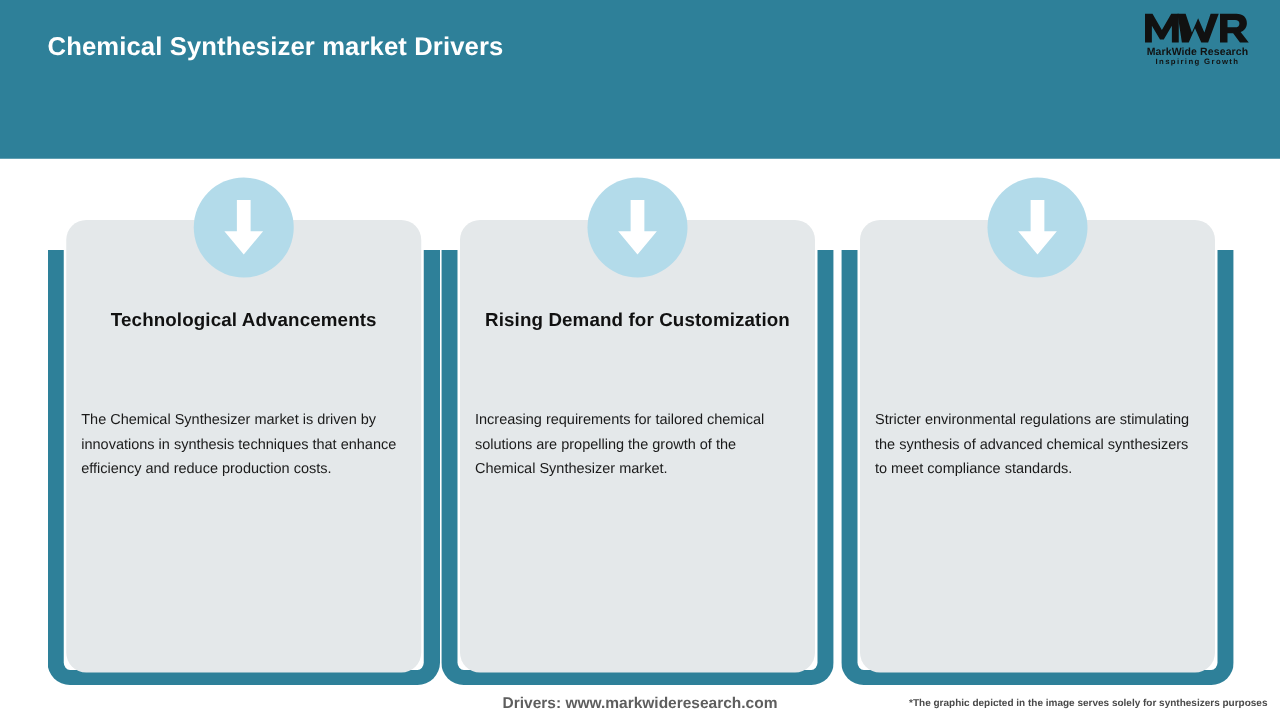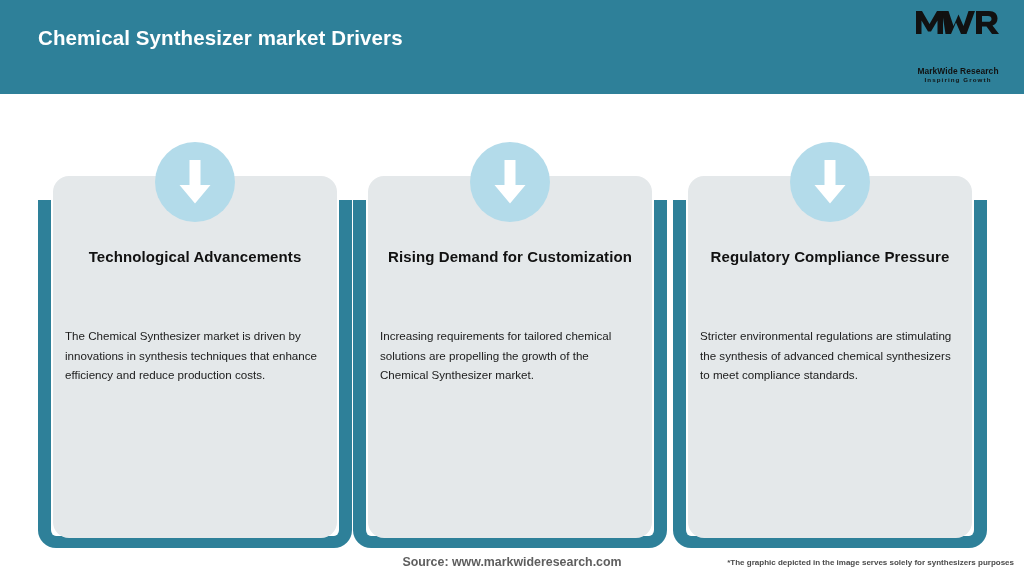--- a/index.html
+++ b/index.html
@@ -14,21 +14,21 @@
     overflow: hidden;
     position: relative;
   }
 
   
   .header {
     position: absolute;
     left: 0;
     top: 0;
     width: 1024px;
-    height: 94px;
+    height: 127px;
     background: #2E8099;
   }
   .header-title {
     position: absolute;
     left: 38px;
     top: 26px;
     font-size: 20.5px;
     font-weight: bold;
     color: #ffffff;
     letter-spacing: 0.1px;
@@ -51,21 +51,20 @@
   }
   .logo-mark svg { display: block; margin: 0 auto; }
   .logo-name {
     display: block;
     font-size: 8.4px;
     font-weight: bold;
     color: #111111;
     letter-spacing: 0.1px;
     line-height: 10px;
     white-space: nowrap;
-    margin-top: 30px;
   }
   .logo-tagline {
     display: block;
     font-size: 6.2px;
     font-weight: bold;
     color: #111111;
     letter-spacing: 1.1px;
     line-height: 8px;
     white-space: nowrap;
   }
@@ -227,21 +226,20 @@
   </div>
 
   <div class="card-group g3">
     <div class="bracket"></div>
     <div class="card">
       <div class="icon-circle">
         <svg width="34" height="46" viewBox="0 0 34 46" aria-hidden="true">
           <path d="M11.5 1 L22.5 1 L22.5 26 L32.5 26 L17 44.5 L1.5 26 L11.5 26 Z" fill="#FFFFFF"></path>
         </svg>
       </div>
-      <div class="card-title">Regulatory Compliance Pressure</div>
       <div class="card-body">Stricter environmental regulations are stimulating the synthesis of advanced chemical synthesizers to meet compliance standards.</div>
     </div>
   </div>
 
 </div>
 
-<div class="footer-source">Source: www.markwideresearch.com</div>
+<div class="footer-source">Drivers: www.markwideresearch.com</div>
 <div class="footer-disclaimer">*The graphic depicted in the image serves solely for synthesizers purposes</div>
 
 </body></html>

